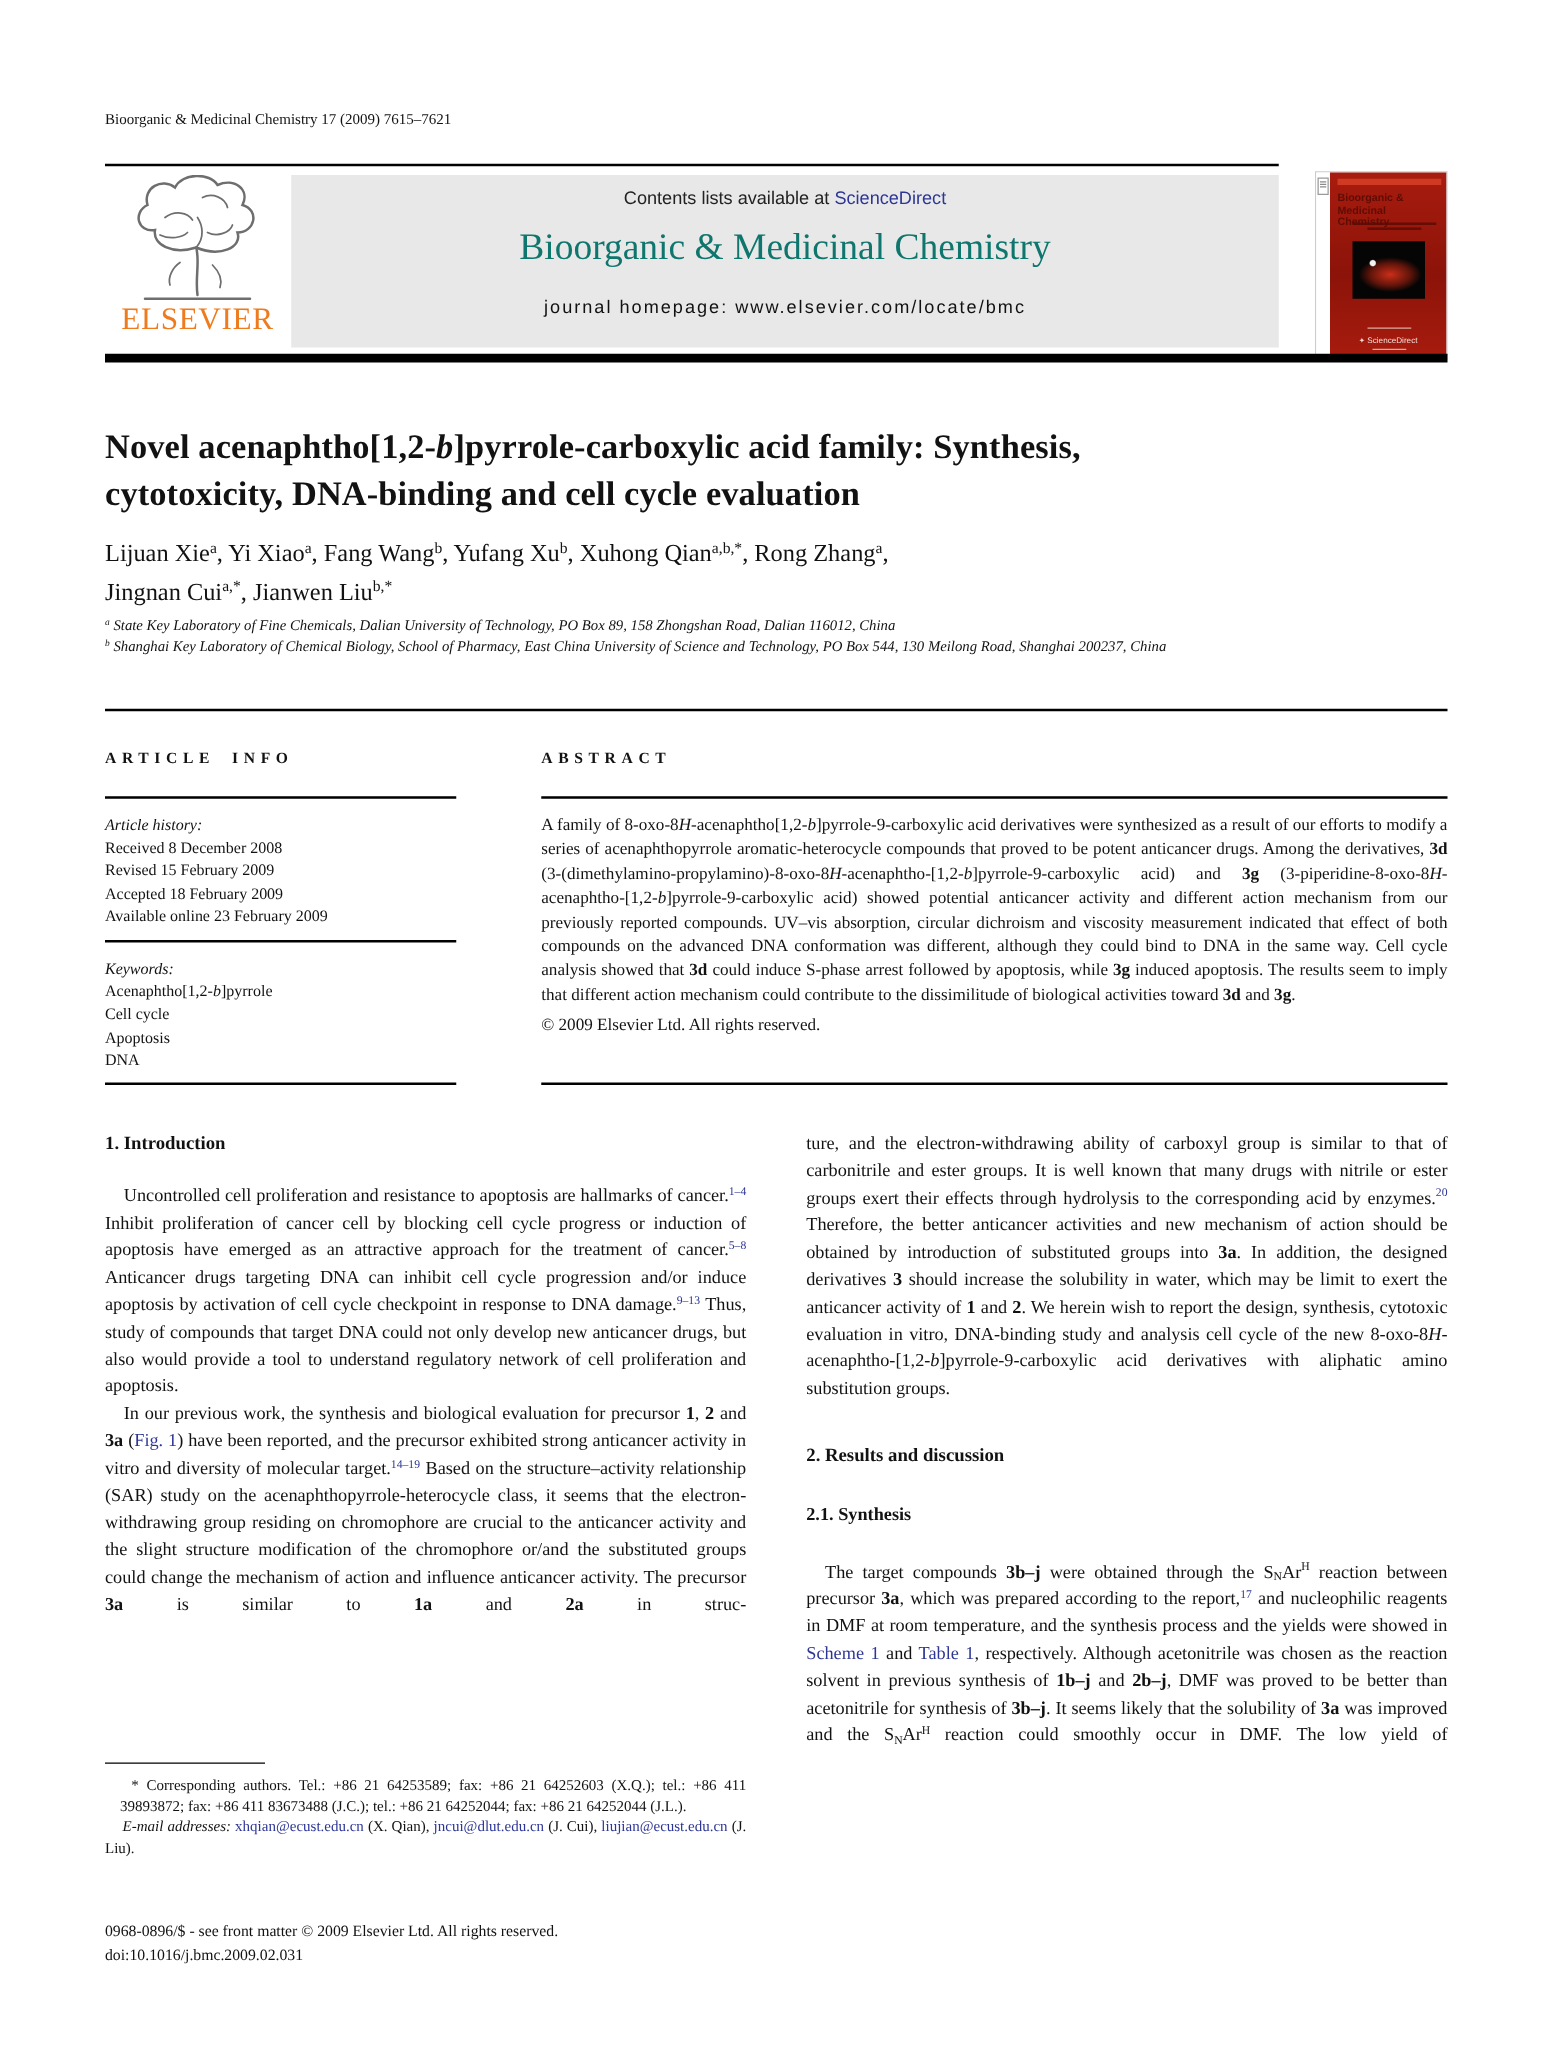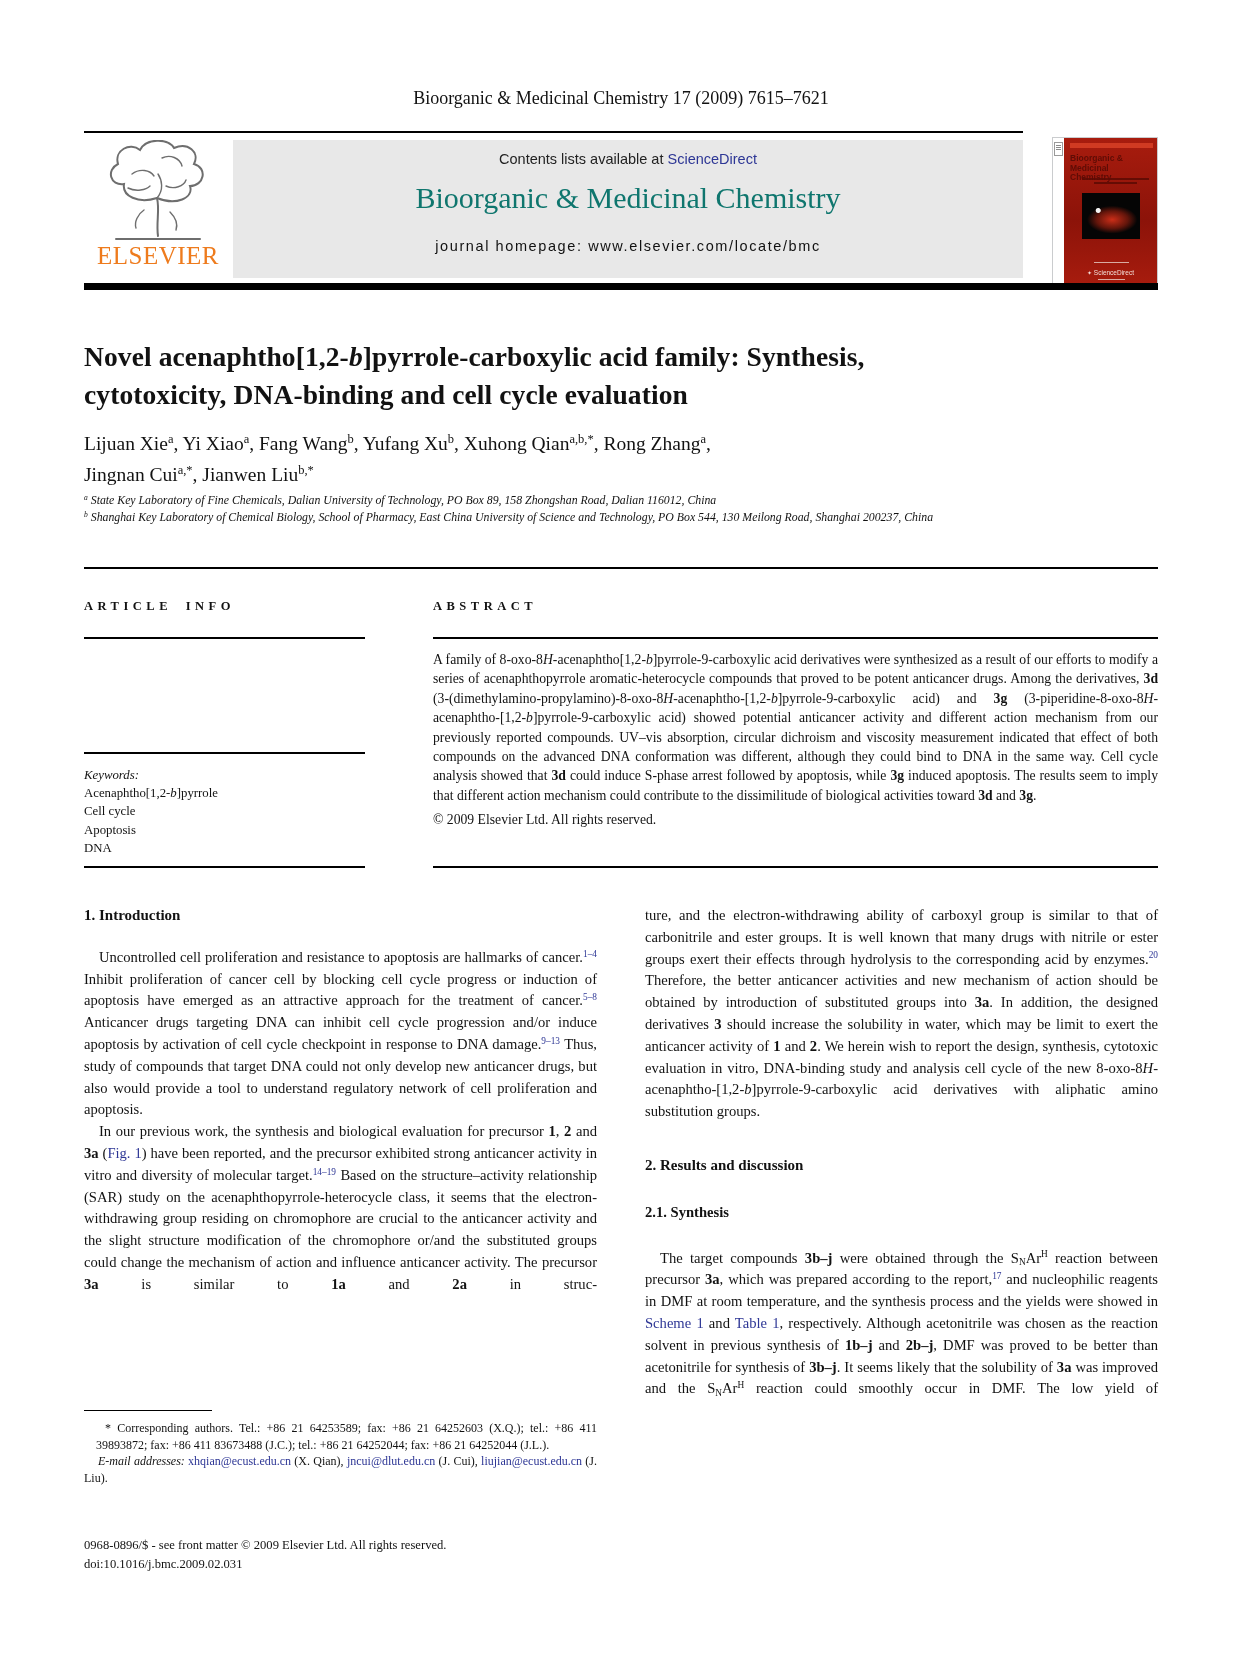--- a/index.html
+++ b/index.html
@@ -20,21 +20,21 @@
   .sans{font-family:"Liberation Sans",sans-serif;}
   .b{font-weight:bold;}
   .i{font-style:italic;}
   .lnk{color:var(--link);}
   sup{font-size:0.64em;vertical-align:baseline;position:relative;top:-0.55em;line-height:0;}
   sub{font-size:0.64em;vertical-align:baseline;position:relative;top:0.28em;line-height:0;}
 
   .rule{position:absolute;background:#000;}
 
   
-  #journal-ref{position:absolute;top:88px;left:84px;width:1074px;text-align:center;font-size:18px;}
+  #journal-ref{position:absolute;top:88px;left:84px;width:1074px;font-size:12px;}
   #rule-top-thin{top:131px;left:84px;width:939px;height:2px;}
 
   #elsevier-block{position:absolute;left:84px;top:140px;width:148px;height:138px;text-align:center;}
   #elsevier-tree{display:block;margin:0 auto;}
   #elsevier-wordmark{font-size:25px;letter-spacing:.5px;color:var(--elsevier_orange);font-family:"Liberation Serif",serif;margin-top:-2px;}
 
   #header-box{position:absolute;left:233px;top:140px;width:790px;height:138px;background:var(--header_box_bg);text-align:center;}
   #contents-line{padding-top:11px;font-size:14.5px;color:#222;}
   #journal-title{font-size:30px;margin-top:14px;color:#0f766e;}
   #homepage-line{margin-top:23px;font-size:14.5px;letter-spacing:1.6px;color:#111;}
@@ -175,20 +175,27 @@
 
   <div id="rule-sec-top" class="rule"></div>
   <div id="article-info-heading" class="block-heading">ARTICLE INFO</div>
   <div id="abstract-heading" class="block-heading">ABSTRACT</div>
   <div id="rule-info-head" class="rule"></div>
   <div id="rule-abs-head" class="rule"></div>
   <div id="rule-info-mid" class="rule"></div>
   <div id="rule-info-bot" class="rule"></div>
   <div id="rule-abs-bot" class="rule"></div>
 
+  <div id="history-block">
+    <div class="info-label">Article history:</div>
+    <div>Received 8 December 2008</div>
+    <div>Revised 15 February 2009</div>
+    <div>Accepted 18 February 2009</div>
+    <div>Available online 23 February 2009</div>
+  </div>
 
   <div id="keywords-block">
     <div class="info-label">Keywords:</div>
     <div><span>Acenaphtho[1,2-</span><span class="i">b</span><span>]pyrrole</span></div>
     <div><span>Cell cycle</span></div>
     <div><span>Apoptosis</span></div>
     <div><span>DNA</span></div>
   </div>
 
   <div id="abstract-body">

